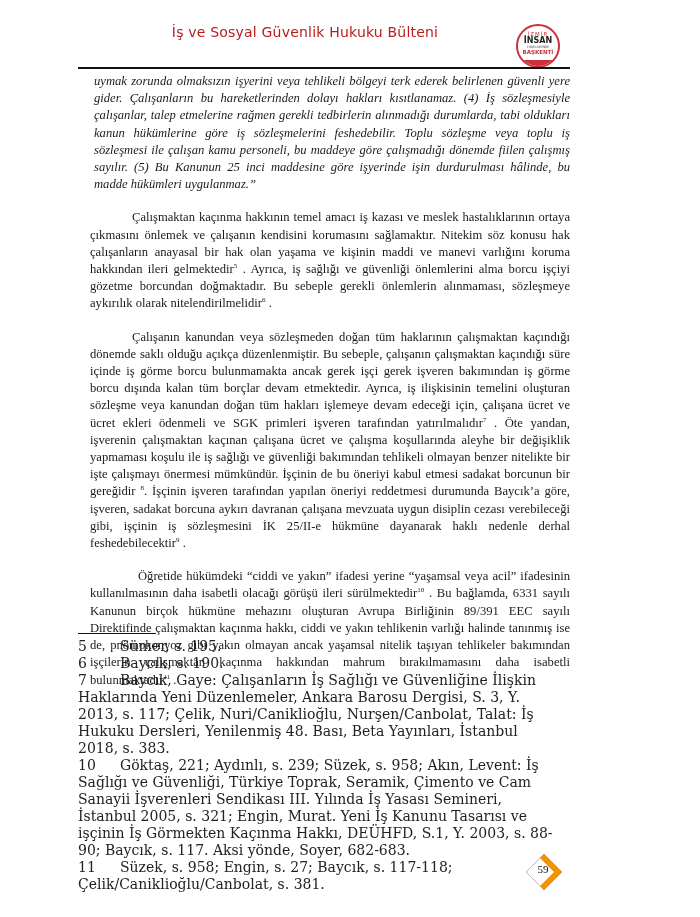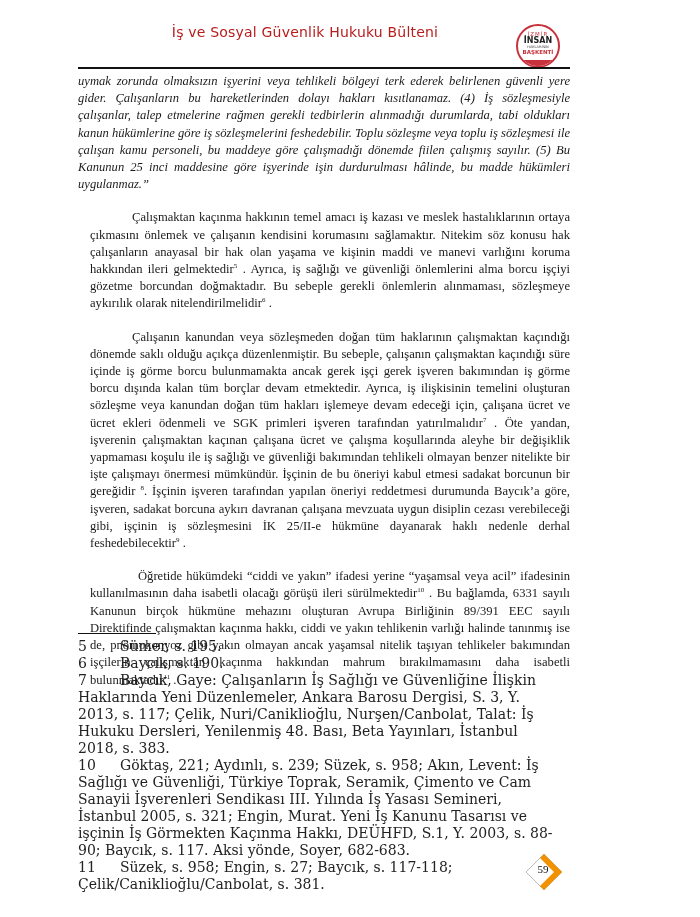--- a/index.html
+++ b/index.html
@@ -6,21 +6,21 @@
   body { width: 700px; height: 917px; position: relative; overflow: hidden; font-family: "Liberation Serif", serif; color: #1a1a1a; }
   .header-title { position: absolute; left: 130px; top: 24px; width: 350px; text-align: center; font-family: "DejaVu Sans", sans-serif; font-size: 14px; color: #b91c1c; letter-spacing: 0.2px; }
   .logo { position: absolute; left: 516px; top: 24px; width: 44px; height: 44px; border-radius: 50%; border: 2px solid #c8323c; background: #fff; box-sizing: border-box; text-align: center; font-family: "DejaVu Sans", sans-serif; overflow: hidden; }
   .logo .l1 { font-size: 5.5px; color: #c8323c; margin-top: 5px; letter-spacing: 1px; line-height: 6px; }
   .logo .l2 { font-size: 8px; font-weight: bold; color: #222; line-height: 8px; }
   .logo .l3 { font-size: 3.5px; color: #444; line-height: 4px; }
   .logo .l4 { font-size: 5.5px; font-weight: bold; color: #c8323c; line-height: 6px; }
   .logo .l5 { position: absolute; bottom: 0; left: 0; right: 0; height: 6px; background: #c8323c; }
   .header-rule { position: absolute; left: 78px; top: 67px; width: 492px; height: 2px; background: #111; }
   .content { position: absolute; left: 78px; top: 73px; width: 492px; font-size: 12.6px; line-height: 17.2px; text-align: justify; }
-  .quote { font-style: italic; margin: 0 0 16px 0; }
+  .quote { font-style: italic; margin: 0 0 16px 16px; }
   .para { margin: 0 0 16px 12px; text-indent: 42px; }
   .para.p3 { text-indent: 42px; }
   .para.p4 { text-indent: 48px; }
   sup { font-size: 7px; vertical-align: super; line-height: 0; }
   .fn-rule { position: absolute; left: 78px; top: 633px; width: 78px; height: 1px; background: #111; }
   .footnotes { position: absolute; left: 78px; top: 638px; width: 480px; font-family: "DejaVu Serif", serif; font-size: 14px; line-height: 17px; color: #222; }
   .fn { margin: 0; }
   .fn .num { display: inline-block; width: 42px; }
   .page-badge { position: absolute; left: 524px; top: 852px; width: 40px; height: 40px; }
   .page-num { position: absolute; left: 530px; top: 863px; width: 26px; text-align: center; font-family: Liberation Serif, serif; font-size: 11px; color: #111; }

